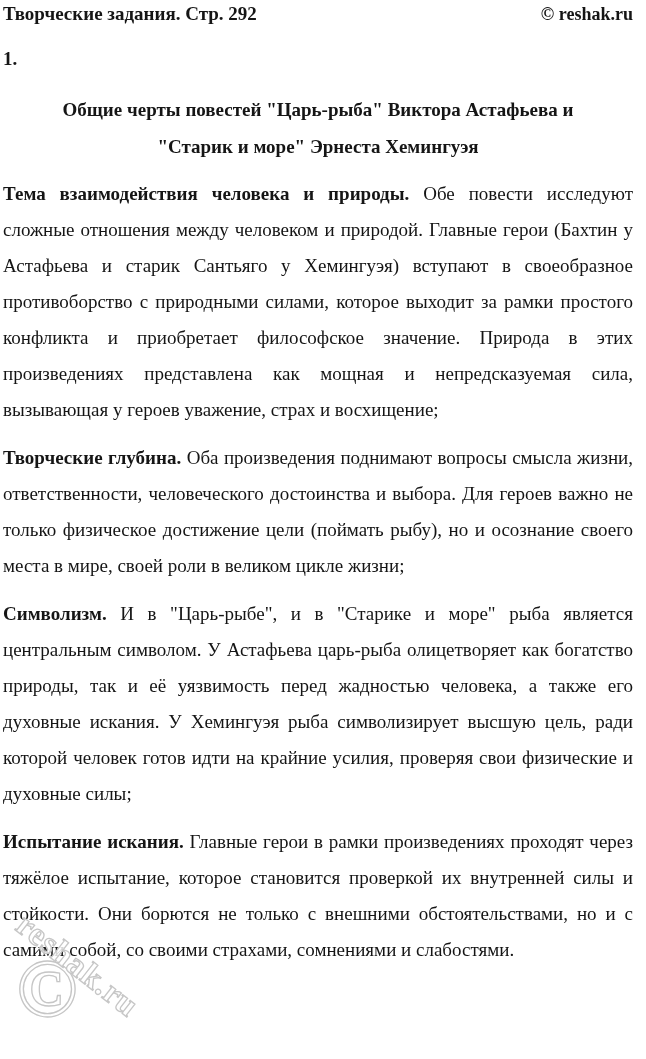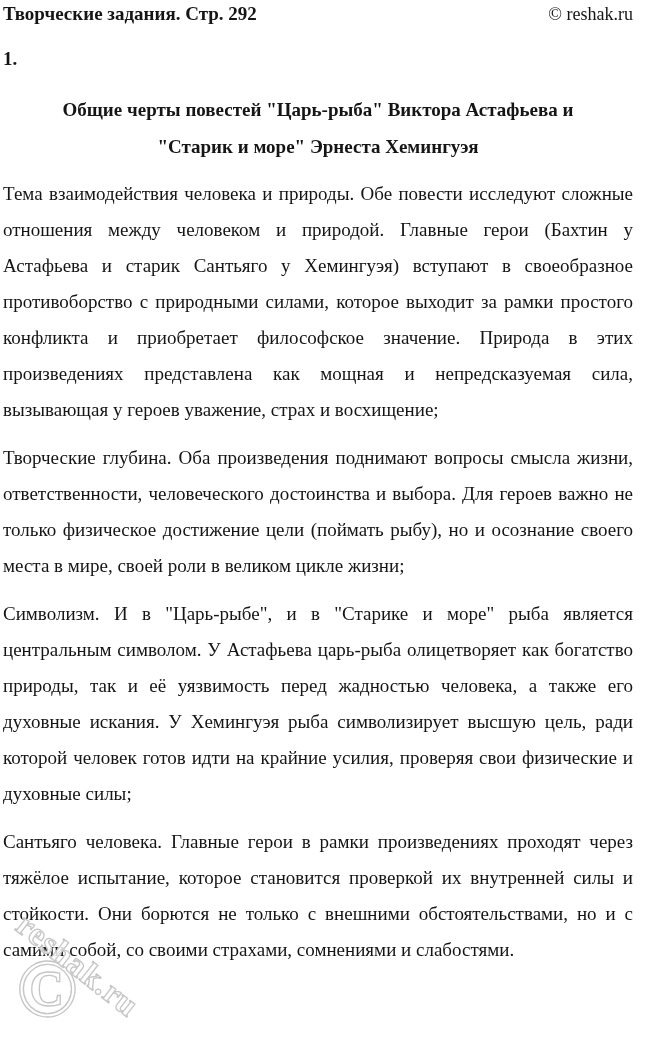--- a/index.html
+++ b/index.html
@@ -24,21 +24,21 @@
     justify-content: space-between;
     align-items: baseline;
     line-height: 23px;
   }
   .header .doc-title {
     font-weight: bold;
     font-size: 19px;
   }
   .header .copyright {
     font-size: 18px;
-    font-weight: normal;
+    font-weight: bold;
   }
   .task-number {
     font-weight: bold;
     font-size: 19px;
     line-height: 24px;
     margin-top: 21px;
   }
   .essay-title {
     font-weight: bold;
     font-size: 19px;
@@ -47,21 +47,21 @@
     max-width: 572px;
     margin: 20px auto 11px auto;
   }
   .body-text p {
     font-size: 19px;
     line-height: 36px;
     text-align: justify;
     margin: 0 0 12px 0;
   }
   .body-text p .lead {
-    font-weight: normal;
+    font-weight: bold;
   }
   .watermark {
     position: absolute;
     left: 0;
     bottom: 0;
     width: 190px;
     height: 190px;
     pointer-events: none;
   }
   .watermark text {
@@ -83,21 +83,21 @@
   </div>
 
   <div class="task-number">1.</div>
 
   <h1 class="essay-title">Общие черты повестей "Царь-рыба" Виктора Астафьева и "Старик и море" Эрнеста Хемингуэя</h1>
 
   <div class="body-text">
     <p><span class="lead">Тема взаимодействия человека и природы.</span> <span>Обе повести исследуют сложные отношения между человеком и природой. Главные герои (Бахтин у Астафьева и старик Сантьяго у Хемингуэя) вступают в своеобразное противоборство с природными силами, которое выходит за рамки простого конфликта и приобретает философское значение. Природа в этих произведениях представлена как мощная и непредсказуемая сила, вызывающая у героев уважение, страх и восхищение;</span></p>
     <p><span class="lead">Творческие глубина.</span> <span>Оба произведения поднимают вопросы смысла жизни, ответственности, человеческого достоинства и выбора. Для героев важно не только физическое достижение цели (поймать рыбу), но и осознание своего места в мире, своей роли в великом цикле жизни;</span></p>
     <p><span class="lead">Символизм.</span> <span>И в "Царь-рыбе", и в "Старике и море" рыба является центральным символом. У Астафьева царь-рыба олицетворяет как богатство природы, так и её уязвимость перед жадностью человека, а также его духовные искания. У Хемингуэя рыба символизирует высшую цель, ради которой человек готов идти на крайние усилия, проверяя свои физические и духовные силы;</span></p>
-    <p><span class="lead">Сантьяго человека.</span> <span>Главные герои в рамки произведениях проходят через тяжёлое испытание, которое становится проверкой их внутренней силы и стойкости. Они борются не только с внешними обстоятельствами, но и с самими собой, со своими страхами, сомнениями и слабостями.</span></p>
+    <p><span class="lead">Испытание искания.</span> <span>Главные герои в рамки произведениях проходят через тяжёлое испытание, которое становится проверкой их внутренней силы и стойкости. Они борются не только с внешними обстоятельствами, но и с самими собой, со своими страхами, сомнениями и слабостями.</span></p>
   </div>
 
   <svg class="watermark" viewBox="0 0 190 190" xmlns="http://www.w3.org/2000/svg">
     <text x="47" y="147" text-anchor="middle" font-size="82" stroke-width="1.6">©</text>
     <text transform="translate(14,60) rotate(38)" font-size="33" letter-spacing="1">reshak.ru</text>
   </svg>
 
 </div>
 
 </body></html>

